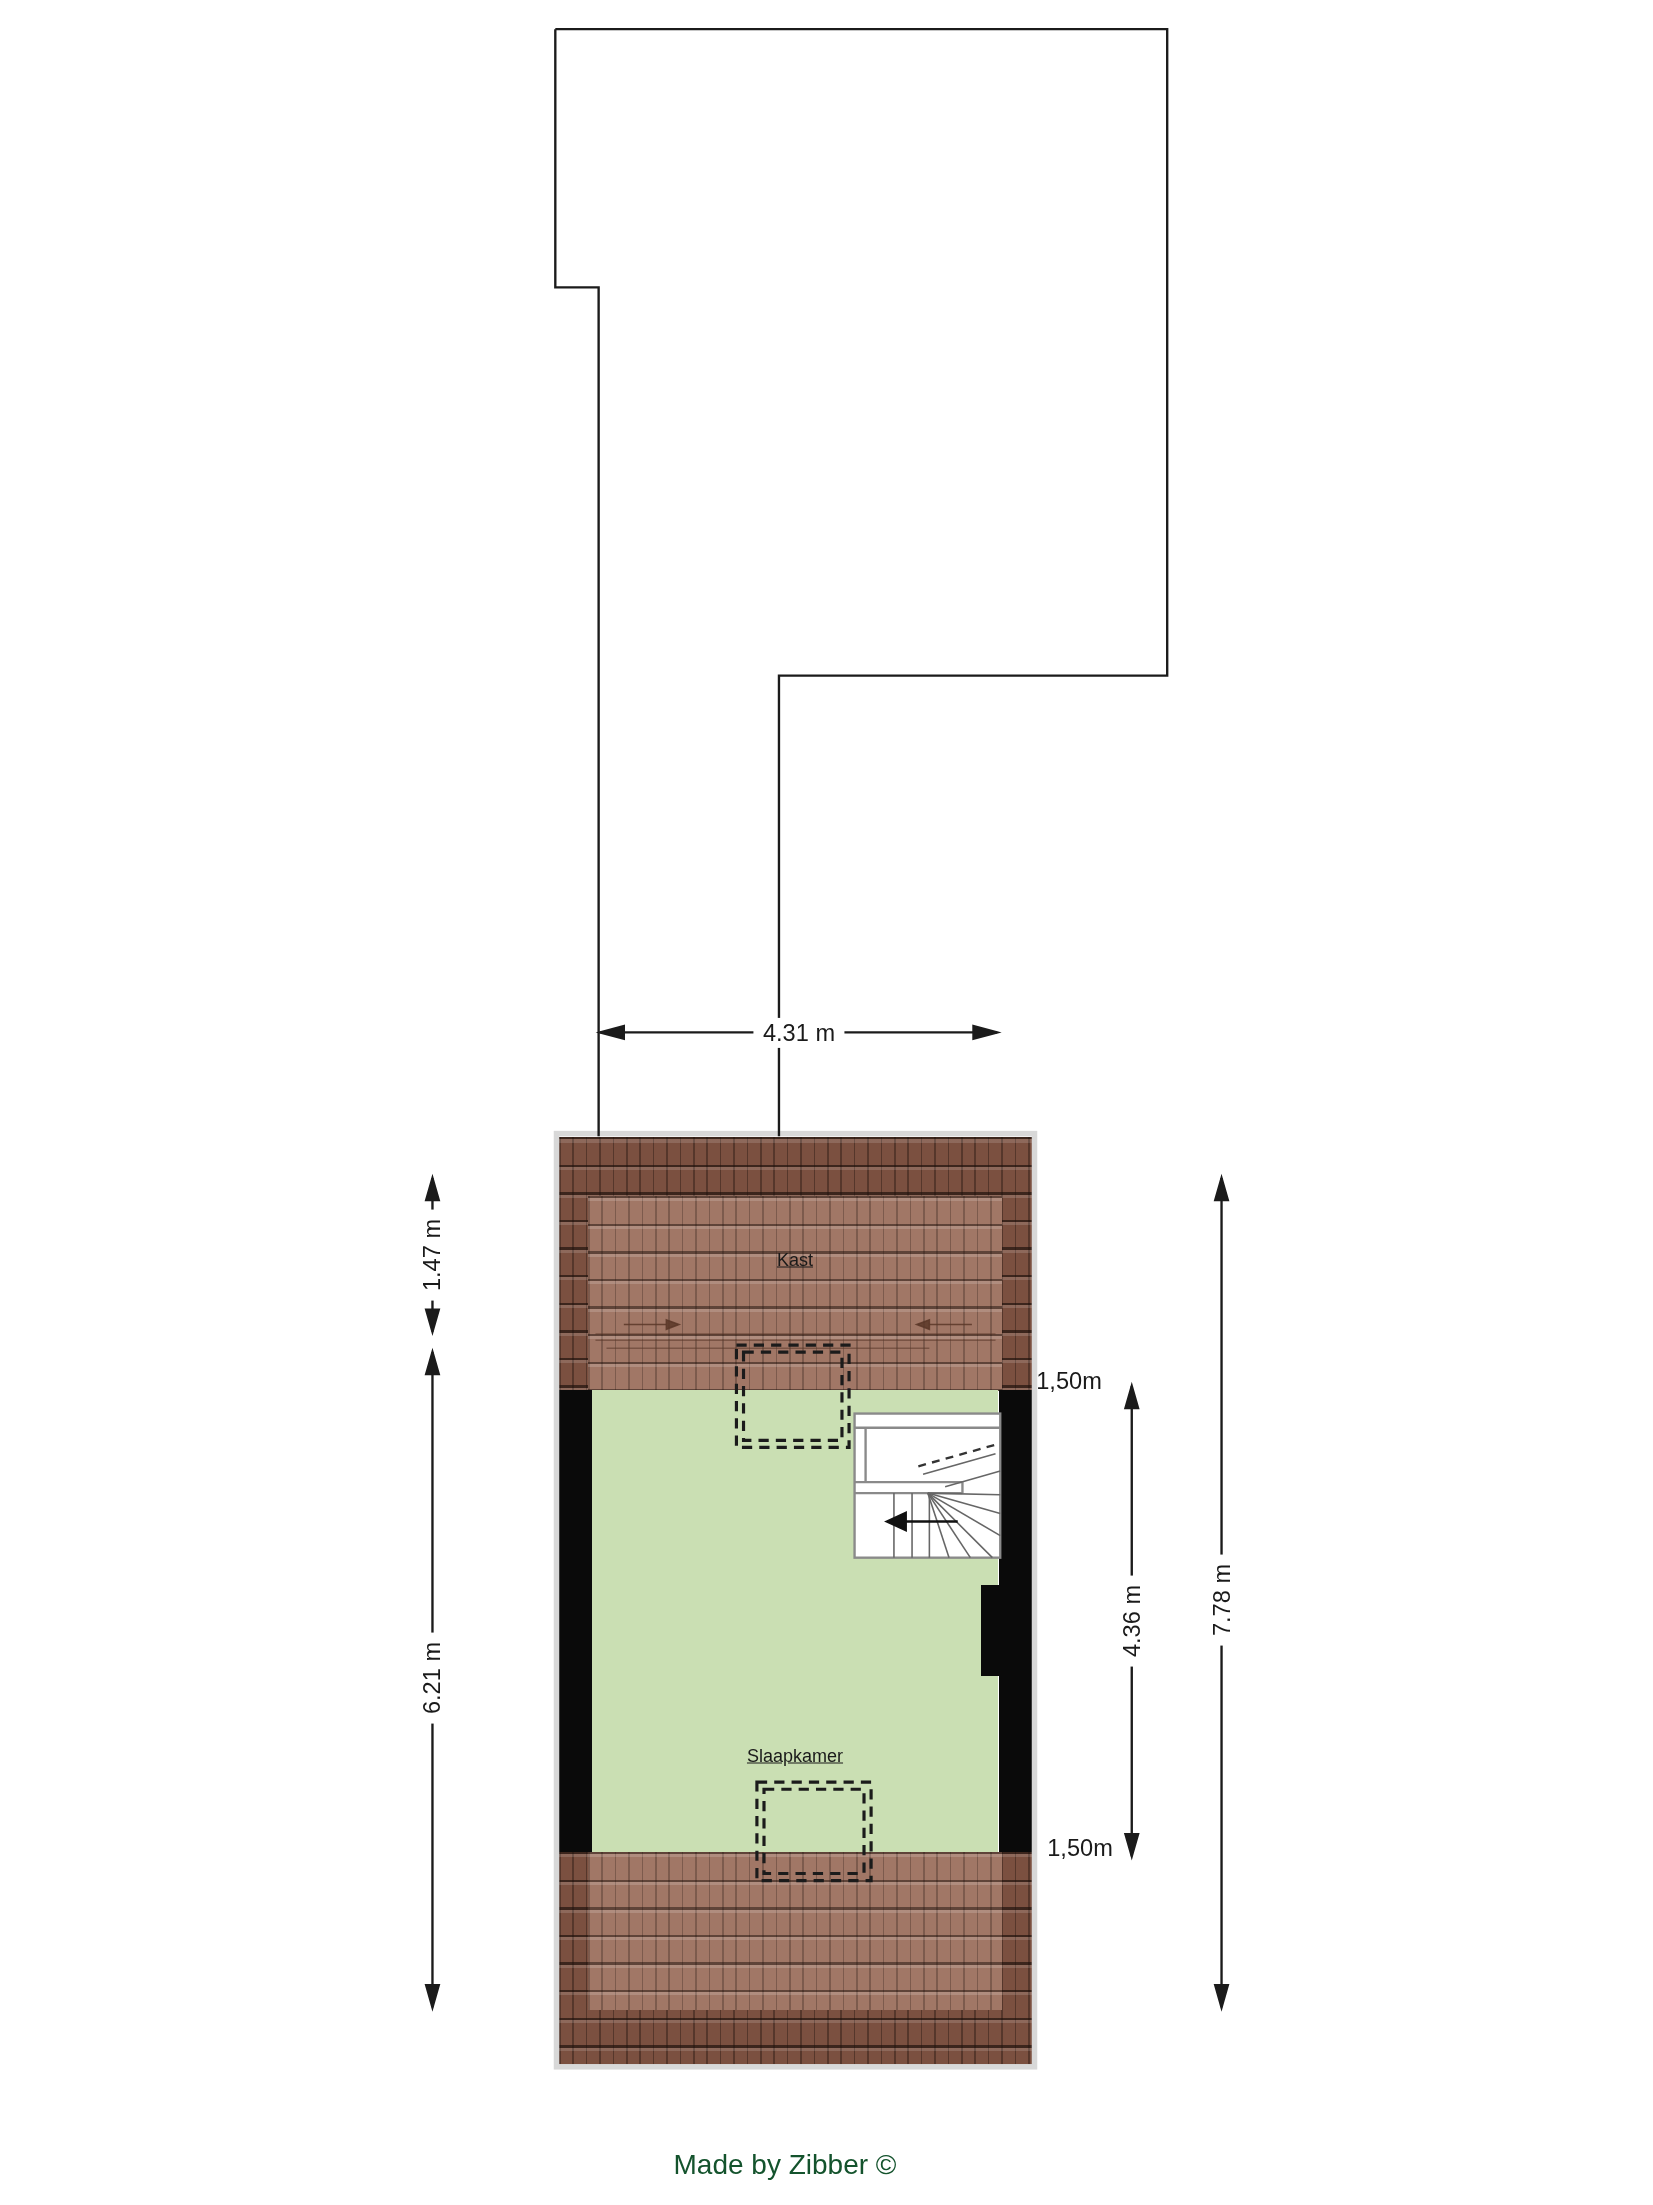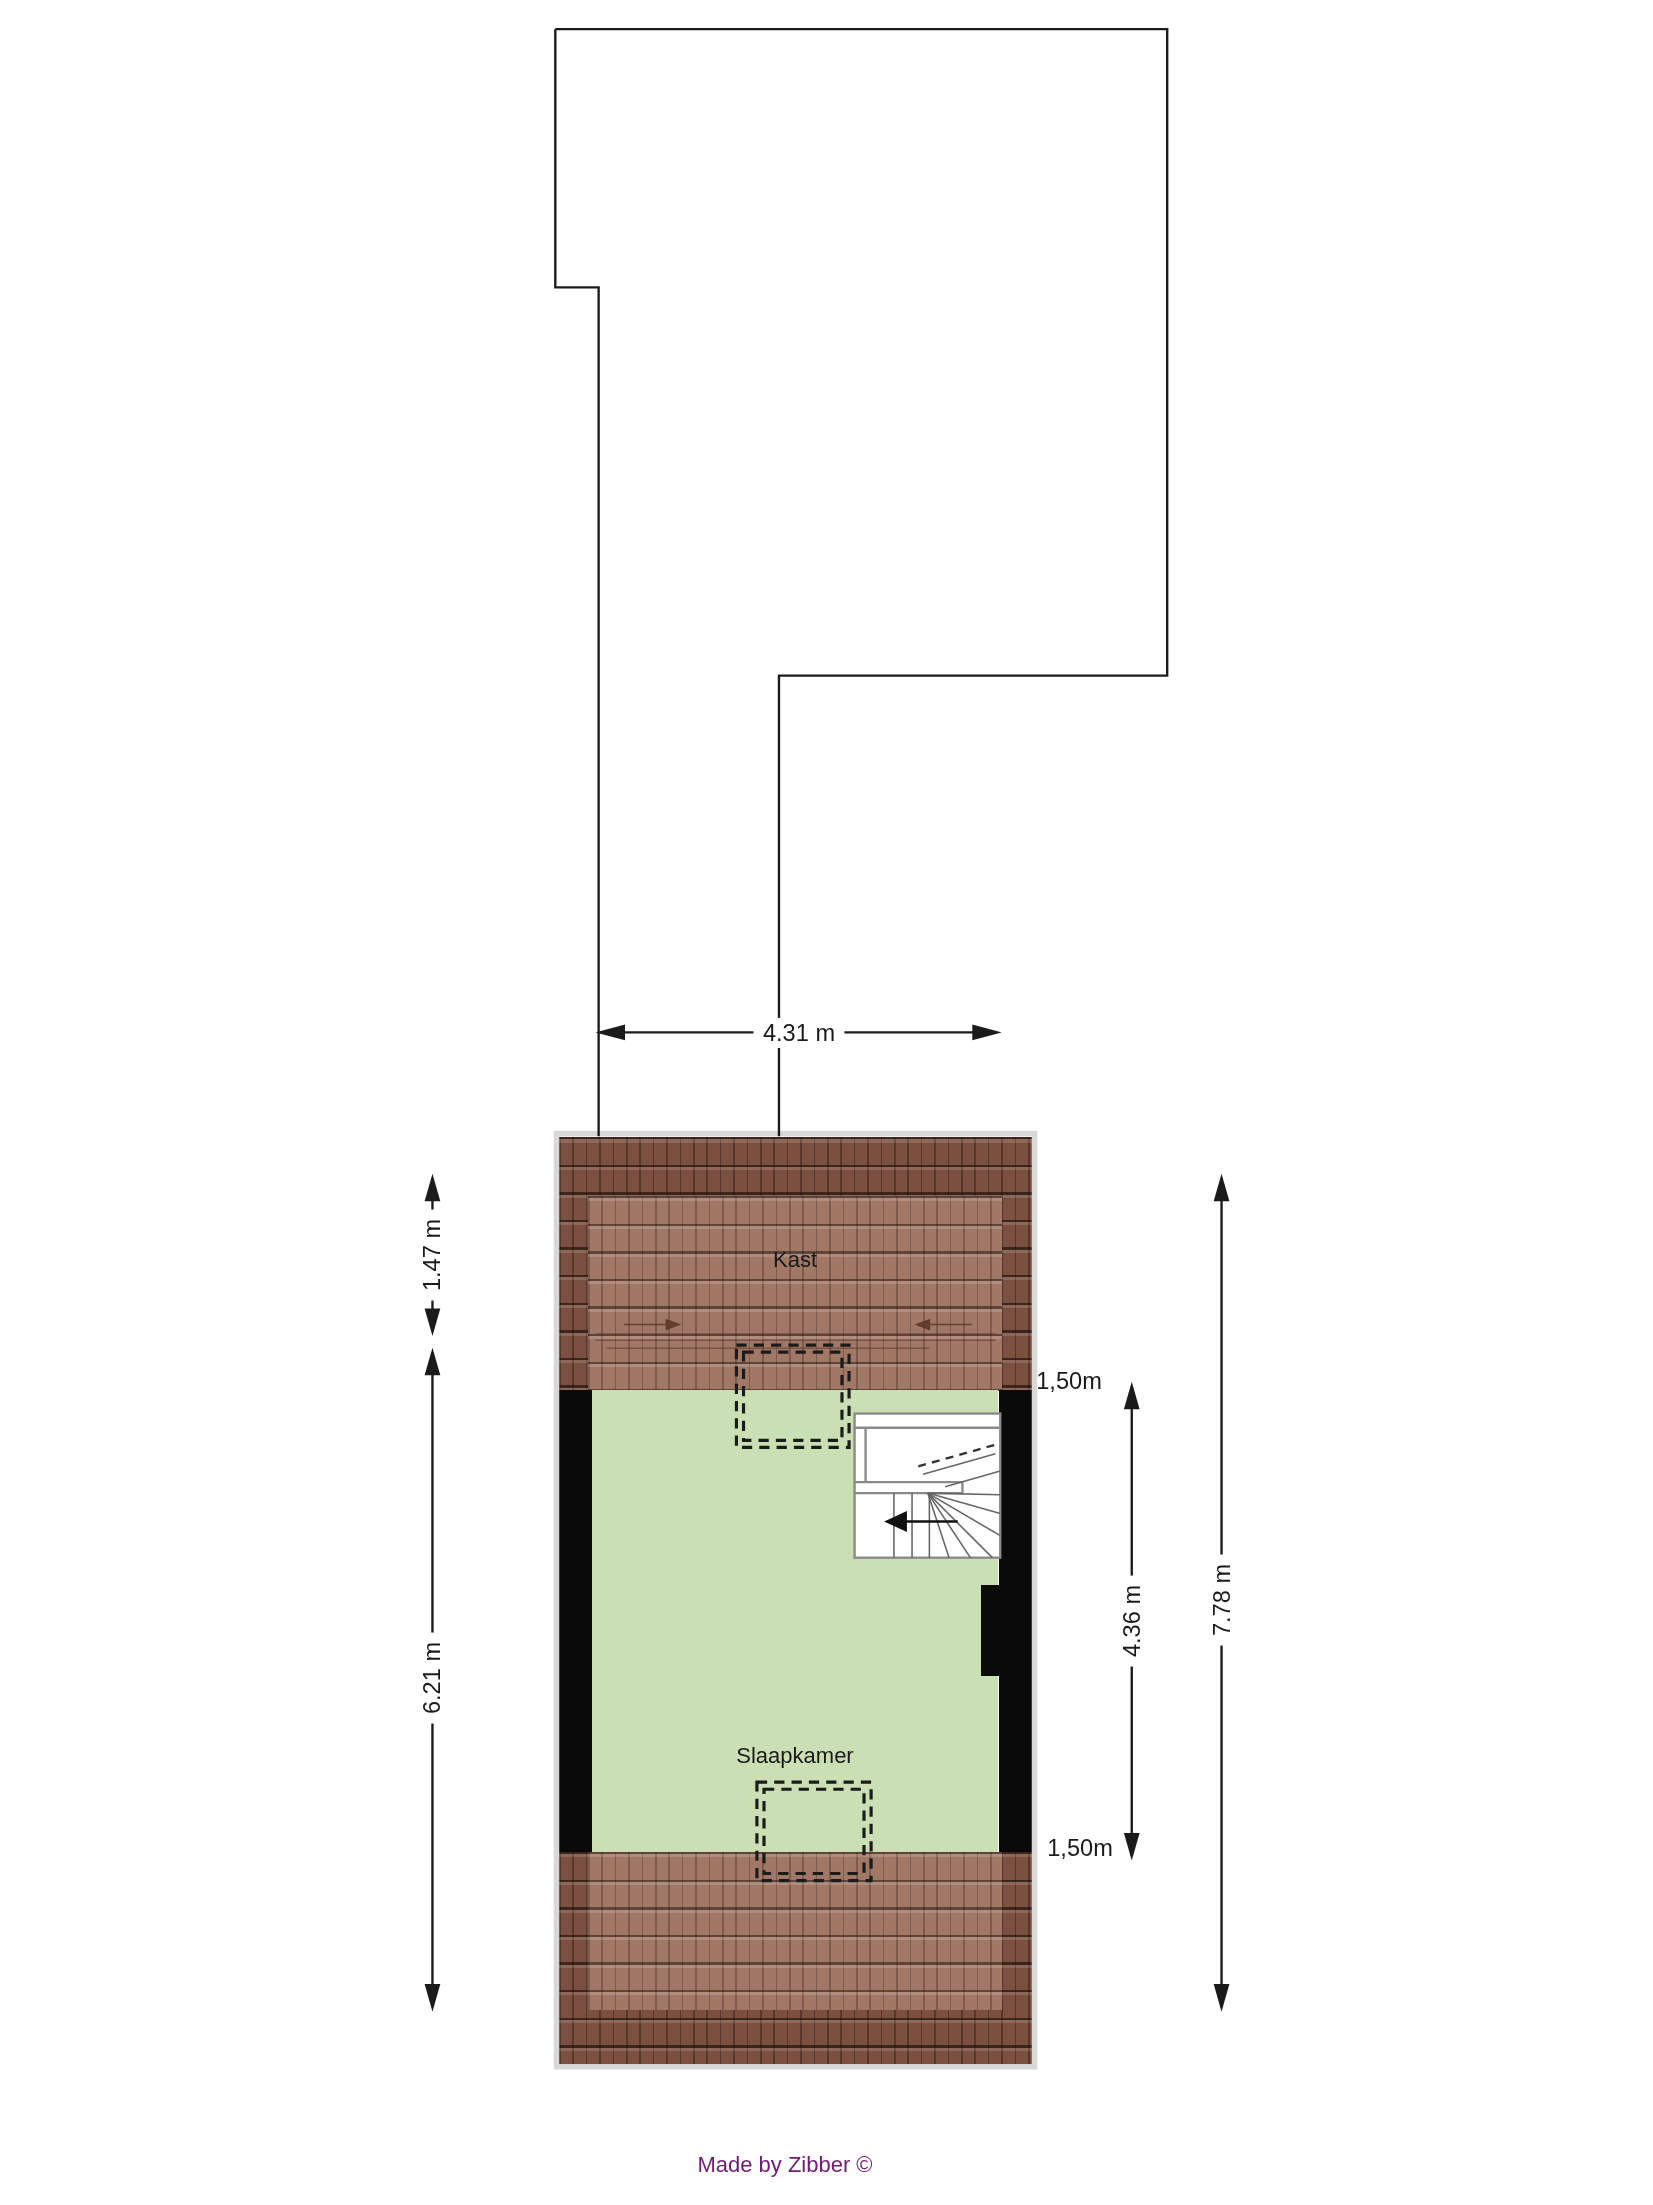--- a/index.html
+++ b/index.html
@@ -28,23 +28,23 @@
   .green{background:#cadfb3;}
   .linework{position:absolute;left:0;top:0;}
   .label{
     position:absolute;
     color:#1a1a1a;
     white-space:nowrap;
     transform:translate(-50%,-50%);
   }
   .label.rot{transform:translate(-50%,-50%) rotate(-90deg);}
   .label.masked{background:#ffffff;padding:1.6px 9.5px;}
-  .room-label{font-size:22px;}
+  .room-label{font-size:18px;text-decoration:underline;}
   .dim-label{font-size:23.6px;}
-  .credit{font-size:22px;color:#701a75;}
+  .credit{font-size:28px;color:#14532d;}
 </style>
 </head>
 <body>
 
 <div class="page">
 
   <div class="abs tiles-dark" style="left:559px;top:1137px;width:473px;height:254px;"></div>
   <div class="abs tiles-light" style="left:588px;top:1196px;width:414px;height:195px;"></div>
 
   <div class="abs tiles-dark" style="left:559px;top:1852px;width:473px;height:213px;"></div>

